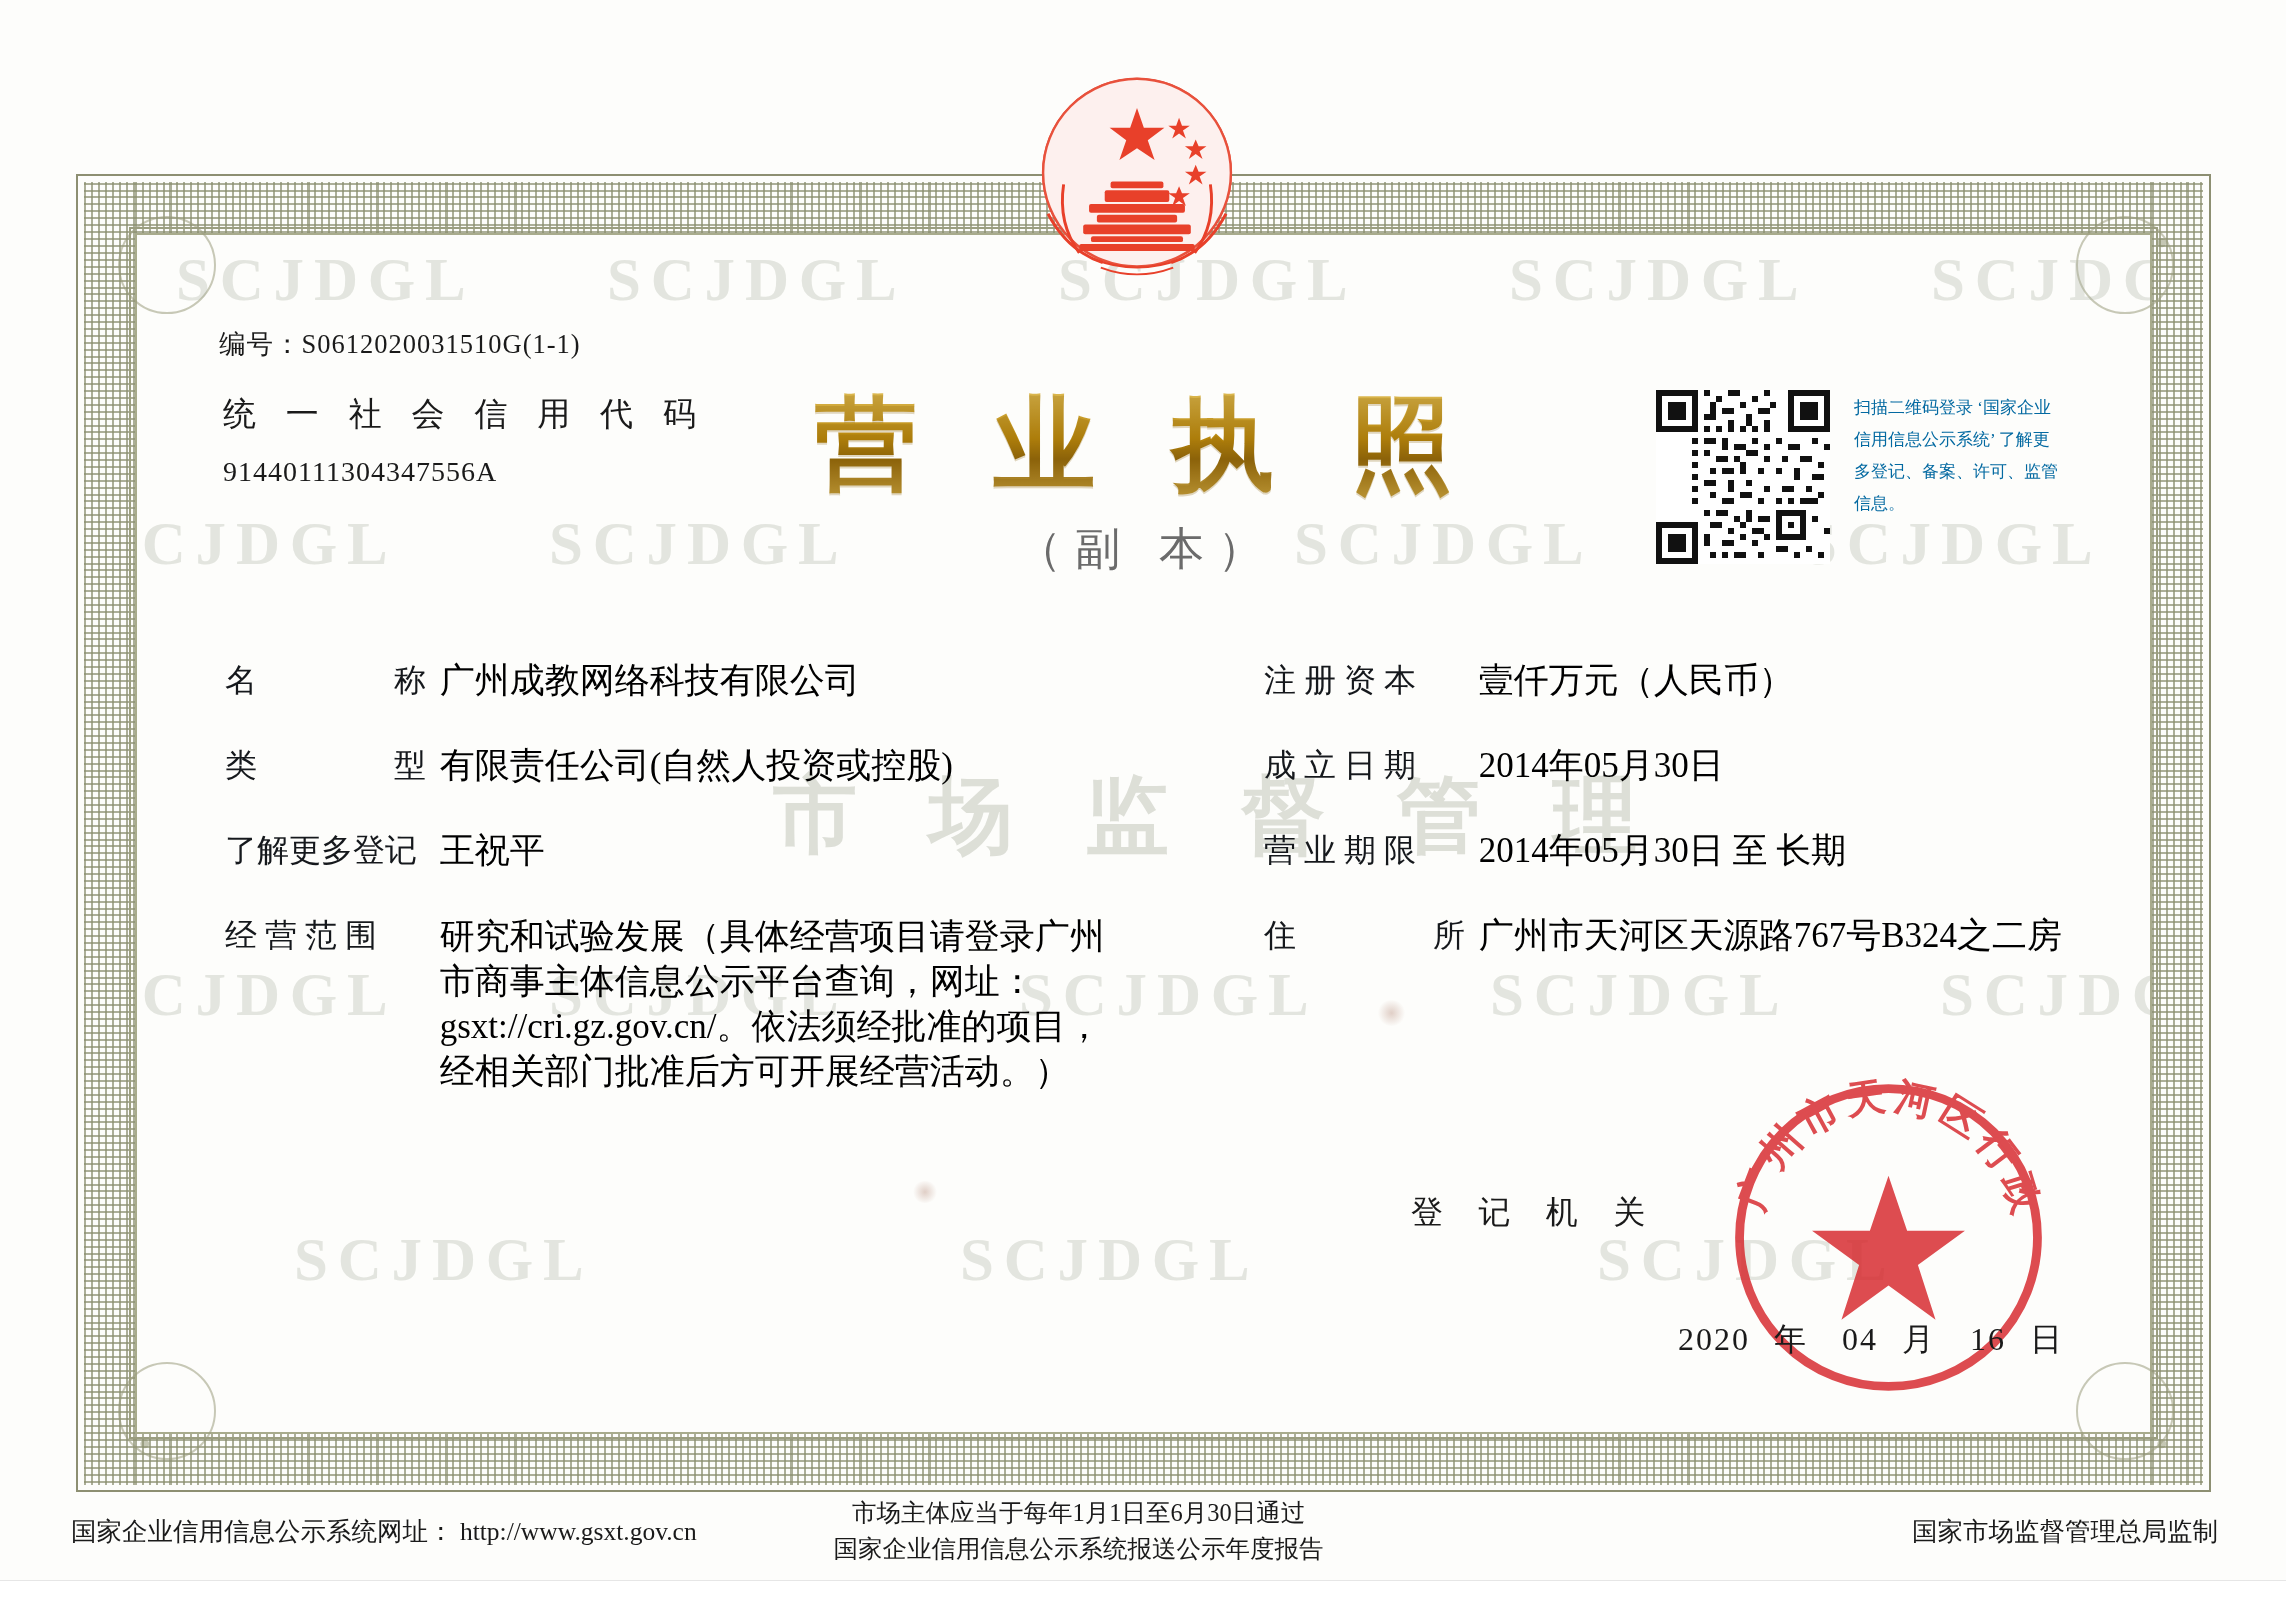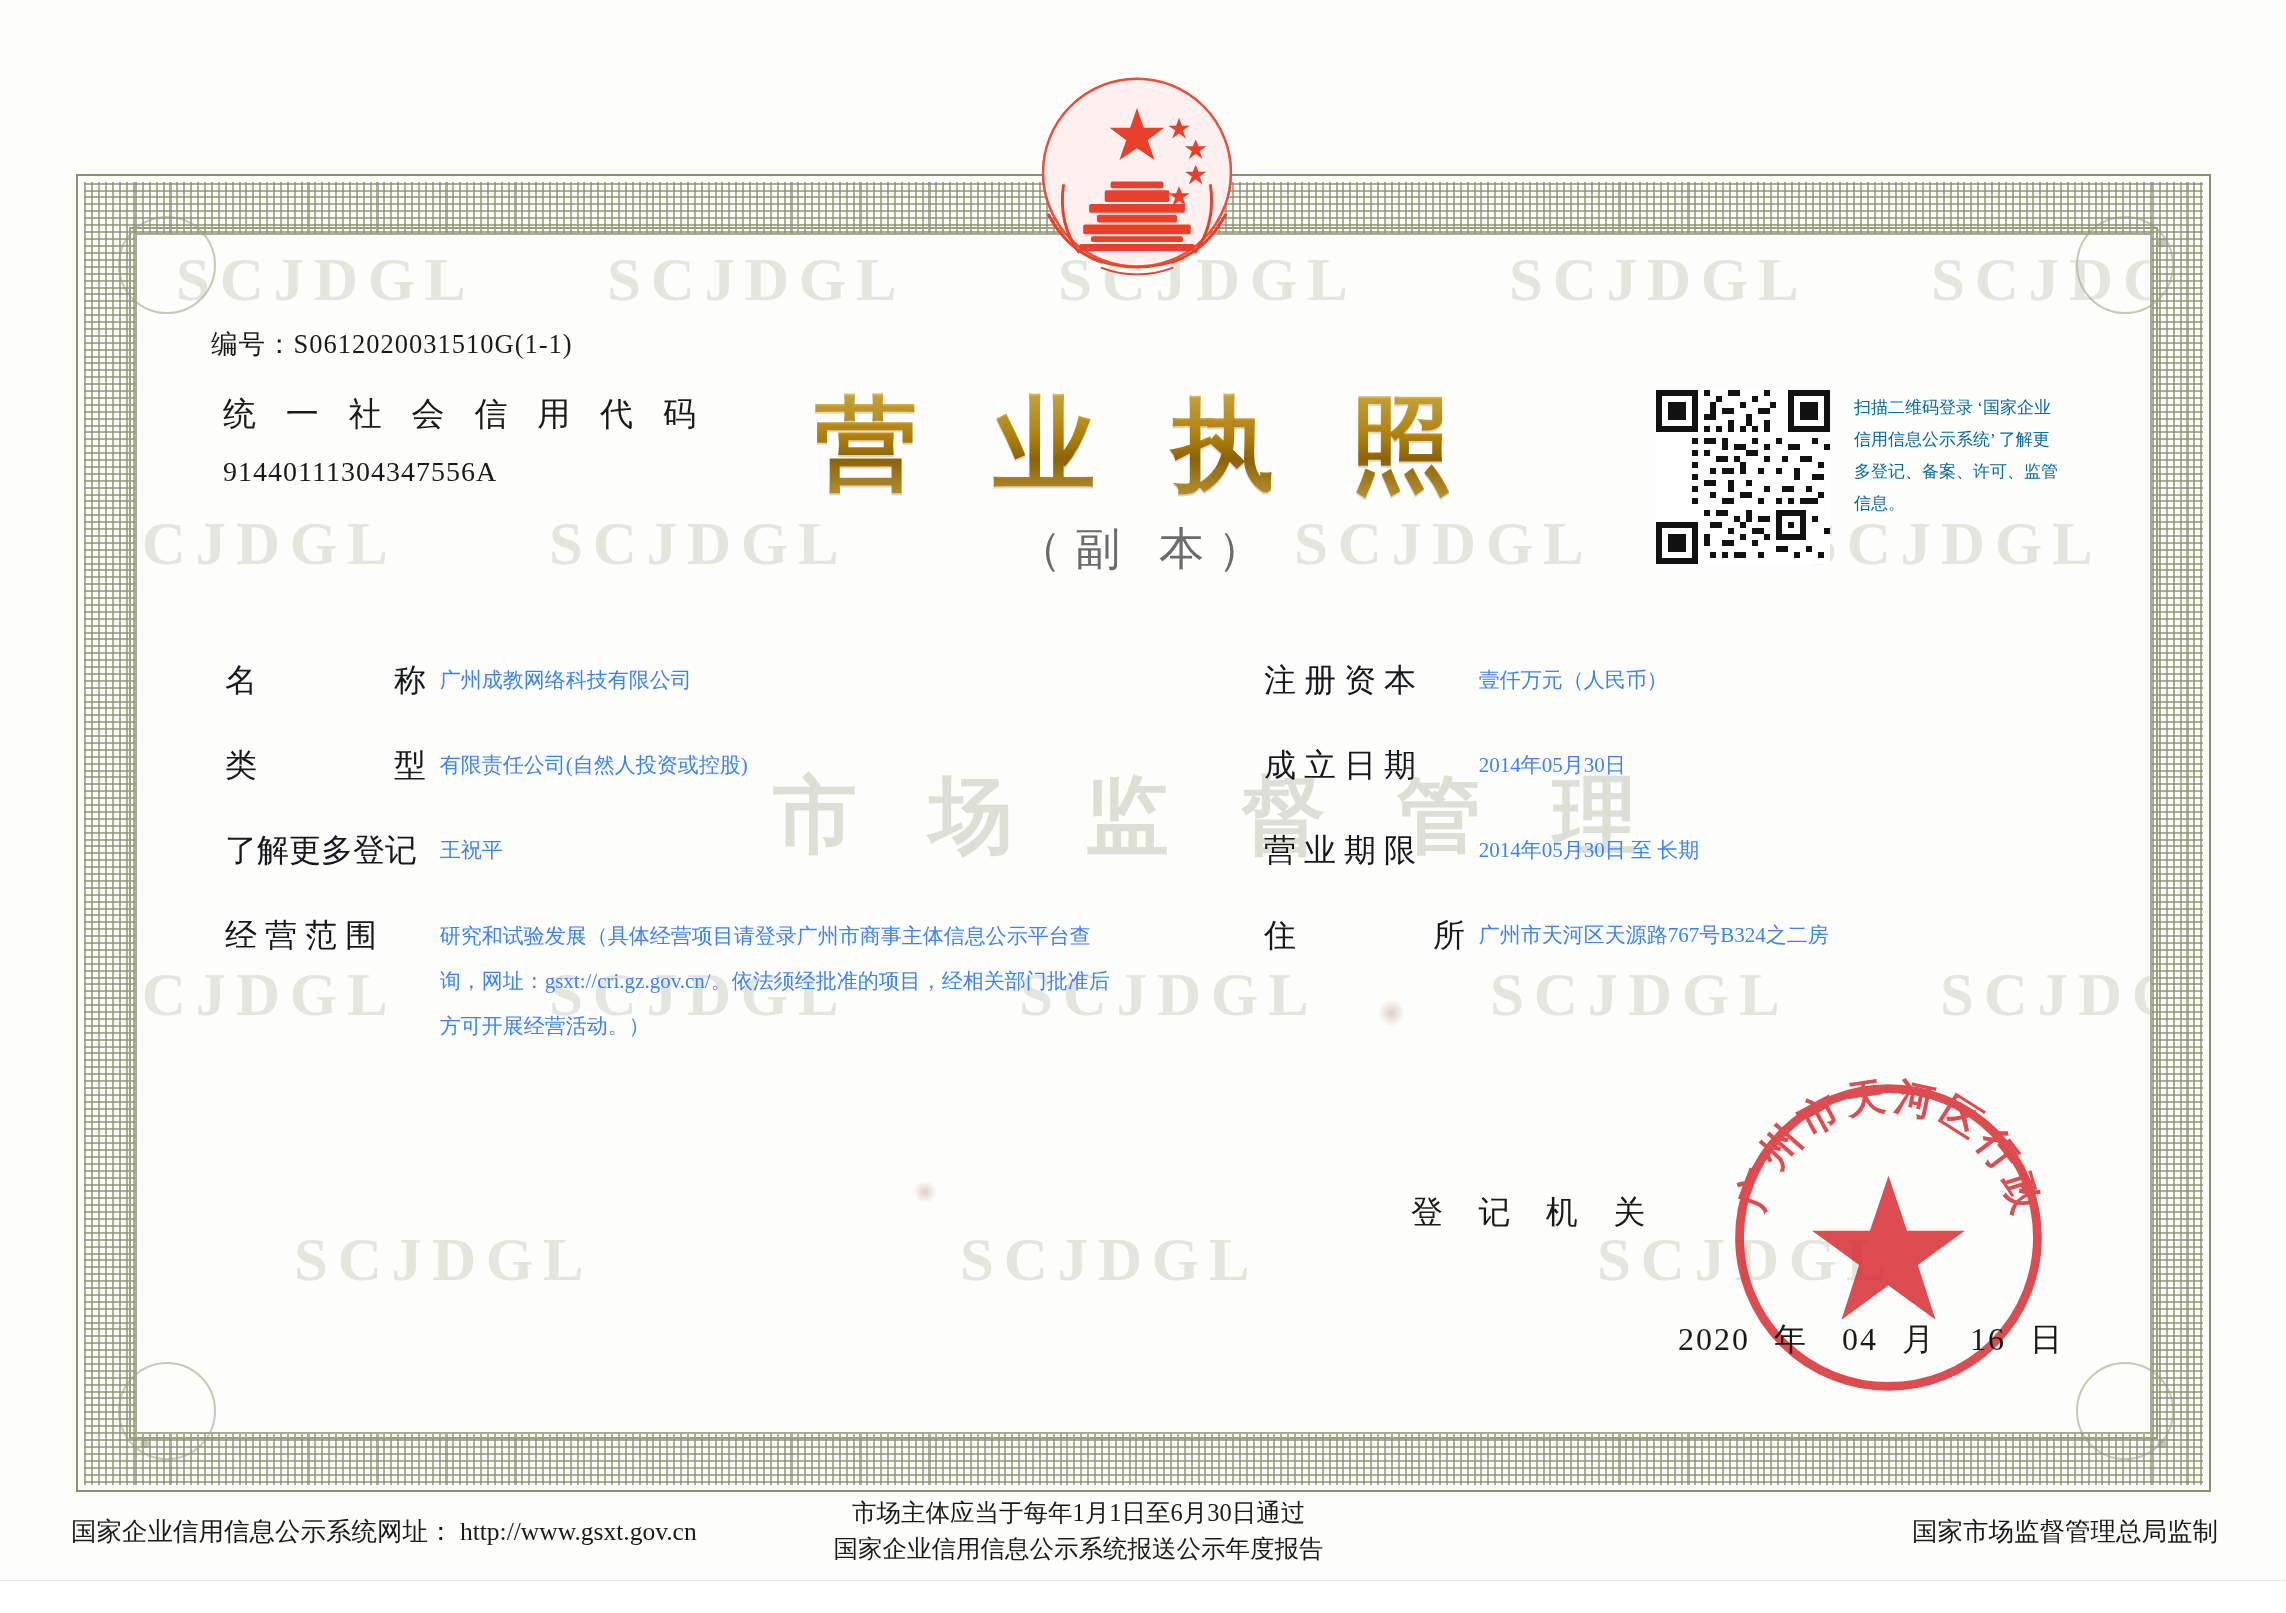--- a/index.html
+++ b/index.html
@@ -133,21 +133,21 @@
     width: 745px;
     text-align: center;
     font-size: 45px;
     letter-spacing: 13.7px;
     color: #6b6b6b;
   }
 
   
   .serial {
     position: absolute;
-    left: 211px;
+    left: 219px;
     top: 326px;
     font-size: 26.5px;
     letter-spacing: 1px;
   }
   .uscc-label {
     position: absolute;
     left: 223px;
     top: 392px;
     font-size: 33px;
     letter-spacing: 10.8px;
@@ -200,23 +200,23 @@
   .lbl {
     font-size: 32px;
     letter-spacing: 0px;
     white-space: nowrap;
     color: #15181c;
     flex: 0 0 auto;
   }
   .lbl.w4 { width: 201px; display: flex; justify-content: space-between; }
   .lbl.w4 span { display: inline-block; }
   .val {
-    font-size: 21px;
+    font-size: 35px;
     line-height: 43px;
-    color: #3b82f6;
+    color: #000000;
     padding-left: 13.7px;
     flex: 1 1 auto;
   }
   .scope .val { line-height: 45px; max-width: 686px; }
   .date-range { letter-spacing: 0px; }
 
   
   .authority {
     position: absolute;
     left: 1411px;

